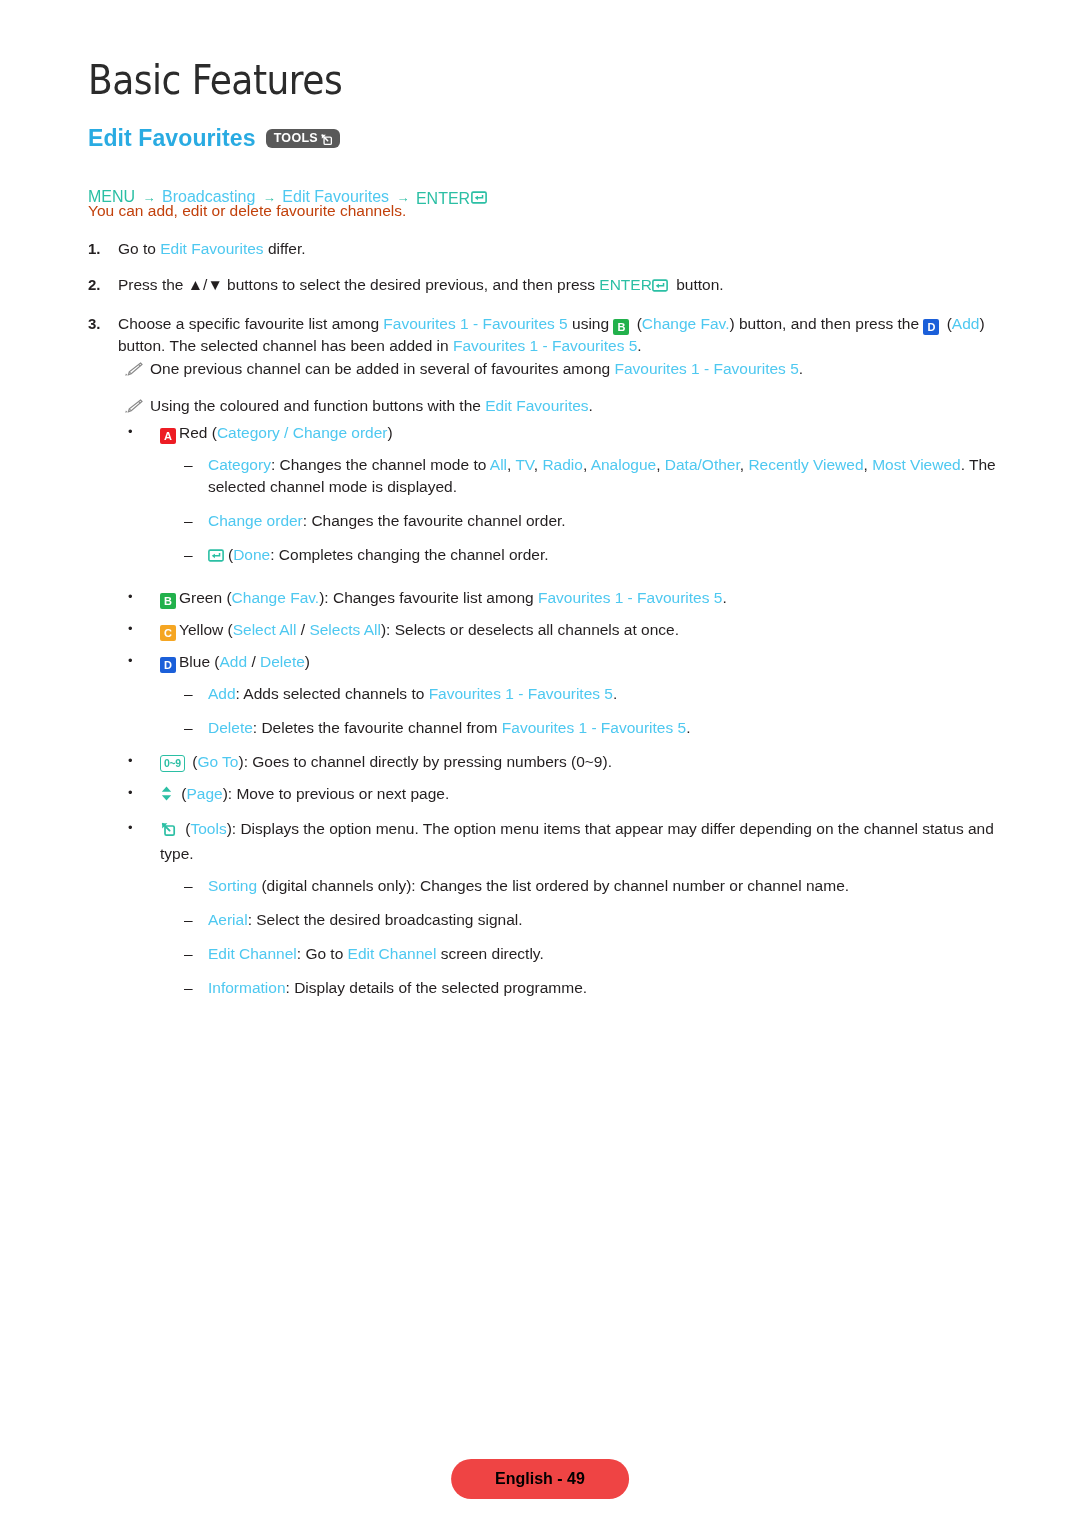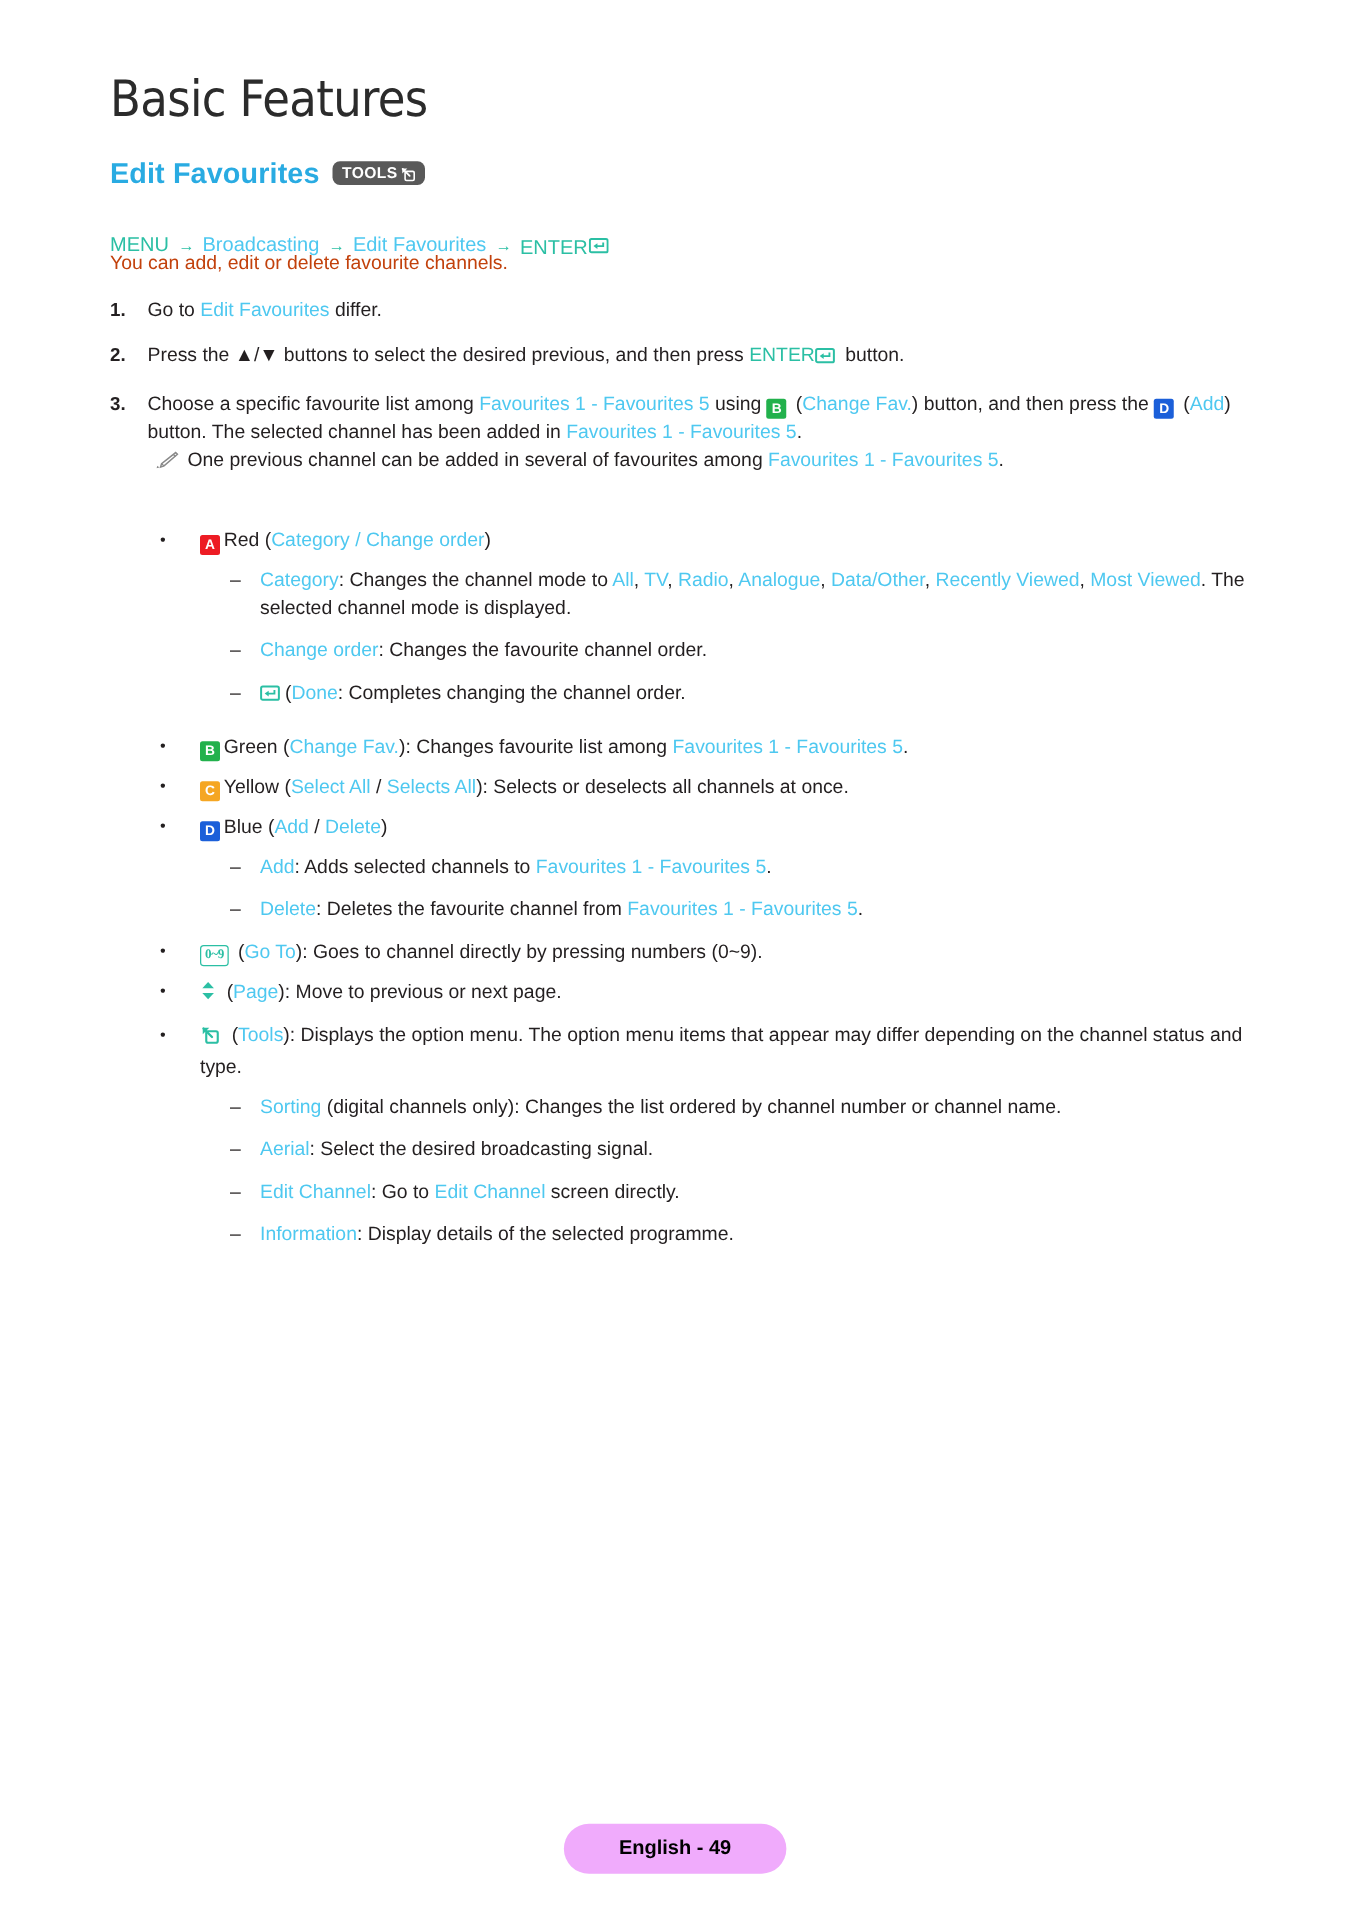--- a/index.html
+++ b/index.html
@@ -70,31 +70,31 @@
     vertical-align:-2px;border-radius:2px;margin-right:3px;
     font-family:"Liberation Sans",sans-serif;
   }
   .kbadge.red{background:#ed1c24;}
   .kbadge.green{background:#22b14c;}
   .kbadge.yellow{background:#f5a623;}
   .kbadge.blue{background:#1b5fd9;}
   .numpad{
     display:inline-block;border:1.6px solid #2bbfa4;border-radius:3px;
     color:#2bbfa4;font-size:10.5px;font-weight:bold;line-height:1;
-    padding:2px 3px;vertical-align:0px;margin-right:3px;letter-spacing:-0.3px;font-family:Liberation Serif, serif;
+    padding:2px 3px;vertical-align:0px;margin-right:3px;letter-spacing:-0.3px;
   }
   .updown{display:inline-block;vertical-align:-3px;margin-right:4px;}
   .toolsglyph-inline{display:inline-block;vertical-align:-3px;margin-right:5px;}
   .enterglyph{display:inline-block;vertical-align:-3px;margin-right:4px;}
   .arrowsym{font-size:13px;letter-spacing:-1px;}
 
   
   .footer{
     position:absolute;left:50%;transform:translateX(-50%);top:1459px;
-    background:#f0abfc;color:#000000;border-radius:22px;
+    background:#ef4444;color:#000000;border-radius:22px;
     padding:11px 44px;font-size:16px;font-weight:bold;
   }
 </style>
 </head>
 <body>
 
 <div class="page">
 
   <div class="chapter-title">Basic Features</div>
 
@@ -166,20 +166,33 @@
           <path d="M17.5 2.2 L19 3.6 L7.6 13.6 L4.6 14.6 L5.5 11.6 Z" fill="none" stroke="#8a8a8a" stroke-width="1.3"></path>
           <path d="M5.5 11.6 L7.6 13.6" stroke="#8a8a8a" stroke-width="1.1"></path>
           <path d="M15.6 3.9 L17.3 5.5" stroke="#8a8a8a" stroke-width="1.1"></path>
           <path d="M3.6 14.9 L1.2 15.6 L1.9 13.4 Z" fill="#8a8a8a"></path>
         </svg>
       </div>
       <div class="body">
         <span>One previous channel can be added in several of favourites among </span><span class="blue">Favourites 1 - Favourites 5</span><span>.</span>
       </div>
     </div>
+    <div class="note">
+      <div class="pencil">
+        <svg width="19" height="15" viewBox="0 0 20 16">
+          <path d="M17.5 2.2 L19 3.6 L7.6 13.6 L4.6 14.6 L5.5 11.6 Z" fill="none" stroke="#8a8a8a" stroke-width="1.3"></path>
+          <path d="M5.5 11.6 L7.6 13.6" stroke="#8a8a8a" stroke-width="1.1"></path>
+          <path d="M15.6 3.9 L17.3 5.5" stroke="#8a8a8a" stroke-width="1.1"></path>
+          <path d="M3.6 14.9 L1.2 15.6 L1.9 13.4 Z" fill="#8a8a8a"></path>
+        </svg>
+      </div>
+      <div class="body">
+        <span>Using the coloured and function buttons with the </span><span class="blue">Edit Favourites</span><span>.</span>
+      </div>
+    </div>
   </div>
 
   <div class="tree">
 
     <div class="b1">
       <div class="dot">•</div>
       <div class="body">
         <span class="kbadge red">A</span><span>Red</span><span> (</span><span class="blue">Category</span><span class="blue"> / </span><span class="blue">Change order</span><span>)</span>
       </div>
     </div>

